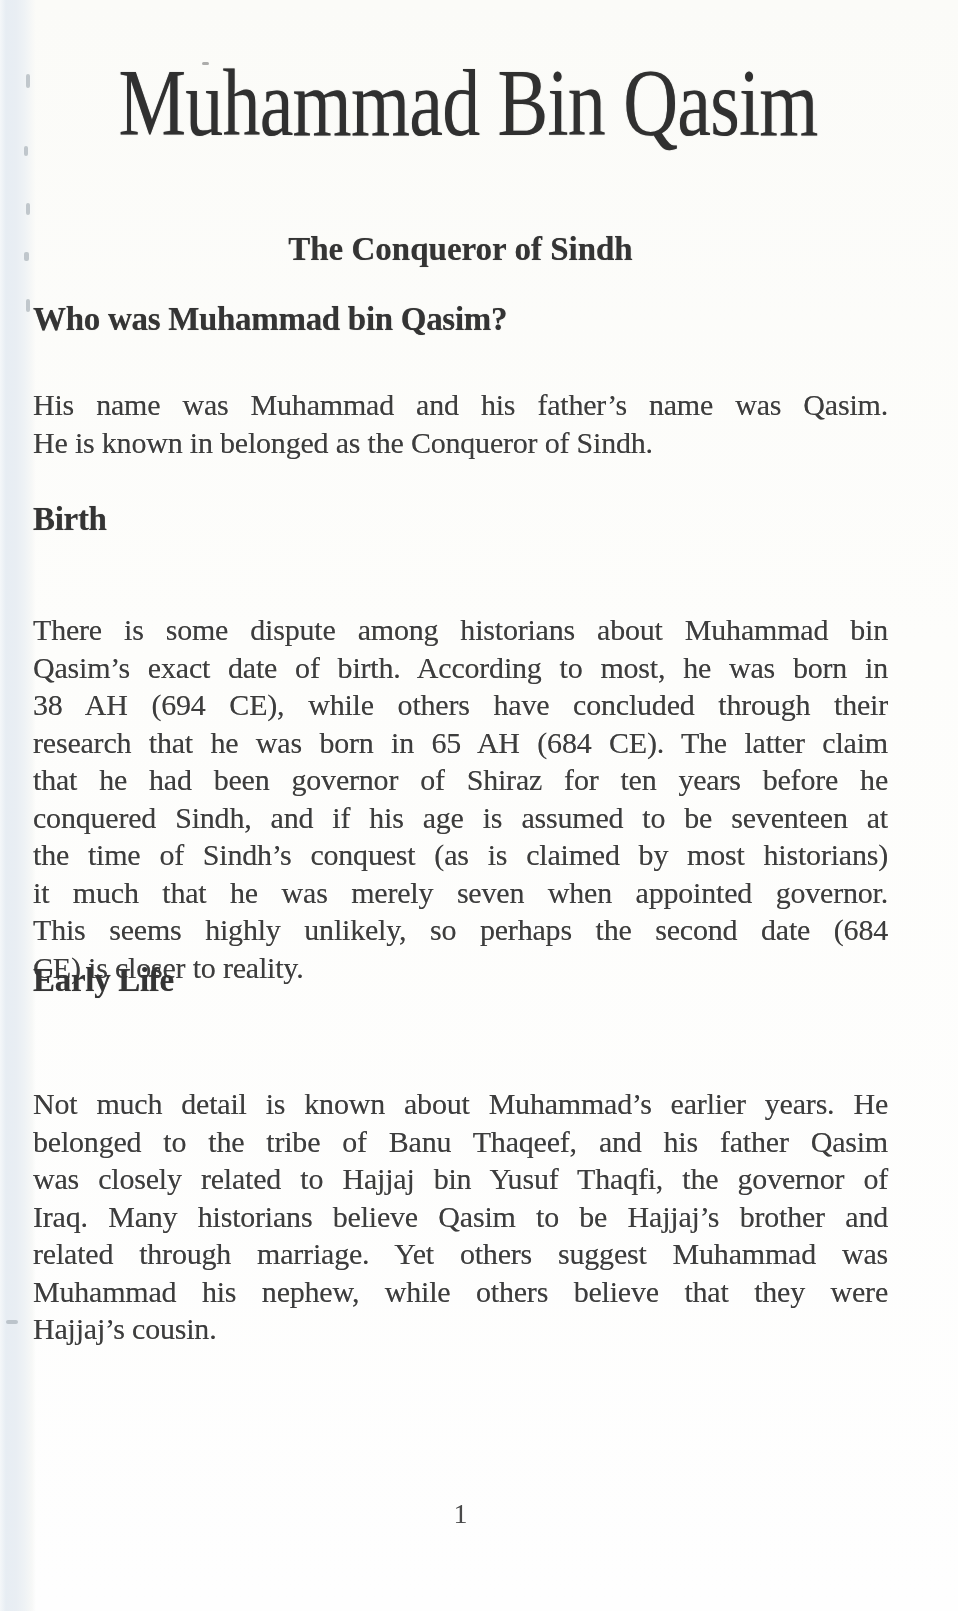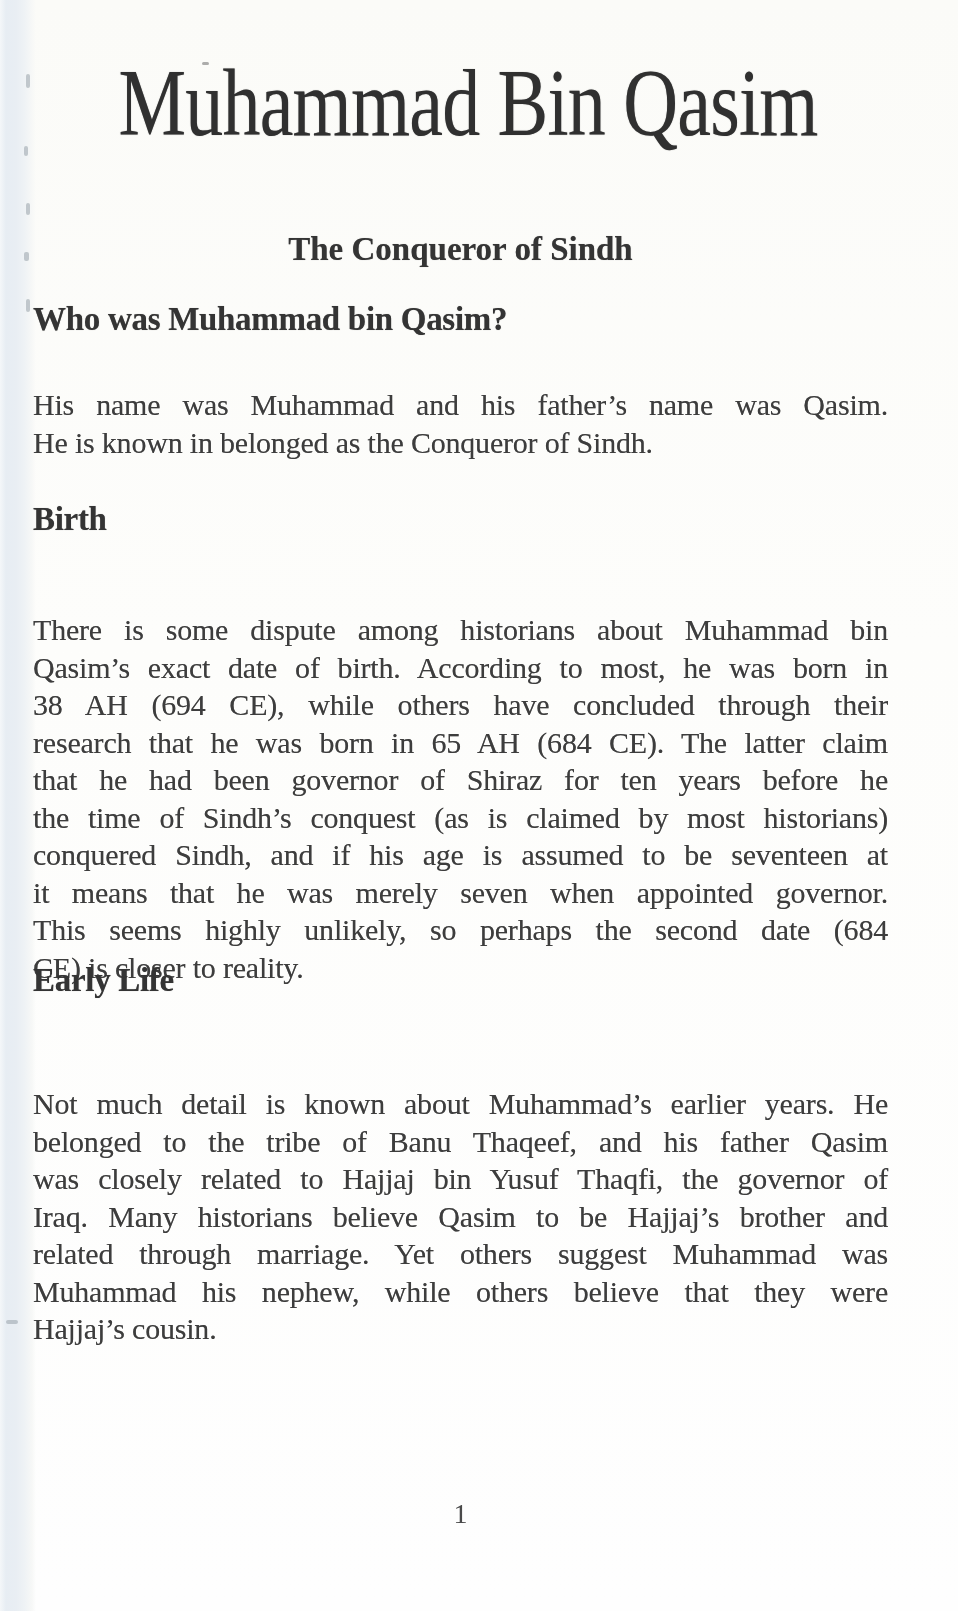--- a/index.html
+++ b/index.html
@@ -120,23 +120,23 @@
       <div class="pline pline-last">He is known in belonged as the Conqueror of Sindh.</div>
     </div>
 
   <h3 class="col sec-heading heading-2">Birth</h3>
   <div class="col para para-2">
       <div class="pline">There is some dispute among historians about Muhammad bin</div>
       <div class="pline">Qasim’s exact date of birth. According to most, he was born in</div>
       <div class="pline">38 AH (694 CE), while others have concluded through their</div>
       <div class="pline">research that he was born in 65 AH (684 CE). The latter claim</div>
       <div class="pline">that he had been governor of Shiraz for ten years before he</div>
+      <div class="pline">conquered Sindh, and if his age is assumed to be seventeen at</div>
       <div class="pline">the time of Sindh’s conquest (as is claimed by most historians)</div>
-      <div class="pline">conquered Sindh, and if his age is assumed to be seventeen at</div>
-      <div class="pline">it means that he was merely seven when appointed governor.</div>
+      <div class="pline">it much that he was merely seven when appointed governor.</div>
       <div class="pline">This seems highly unlikely, so perhaps the second date (684</div>
       <div class="pline pline-last">CE) is closer to reality.</div>
     </div>
 
   <h3 class="col sec-heading heading-3">Early Life</h3>
   <div class="col para para-3">
       <div class="pline">Not much detail is known about Muhammad’s earlier years. He</div>
       <div class="pline">belonged to the tribe of Banu Thaqeef, and his father Qasim</div>
       <div class="pline">was closely related to Hajjaj bin Yusuf Thaqfi, the governor of</div>
       <div class="pline">Iraq. Many historians believe Qasim to be Hajjaj’s brother and</div>

